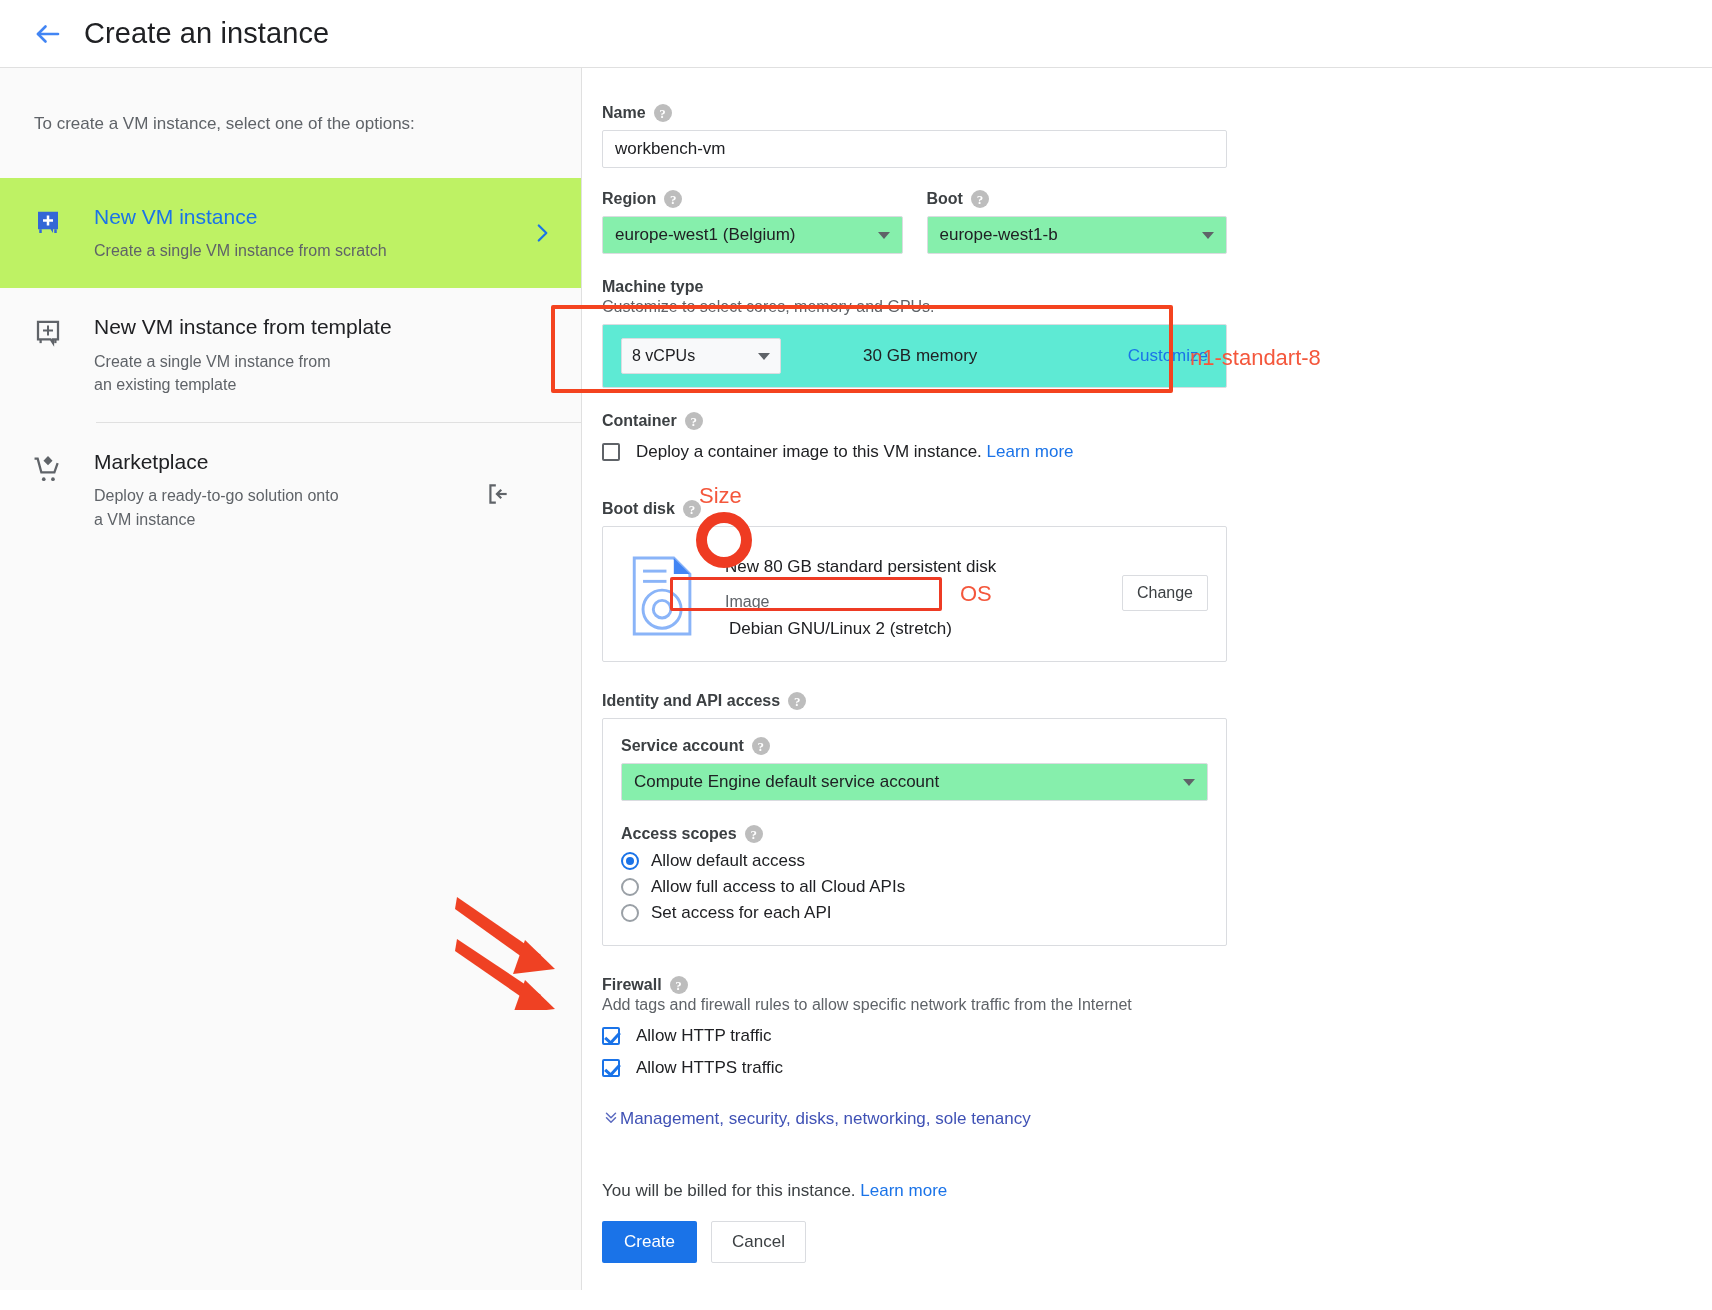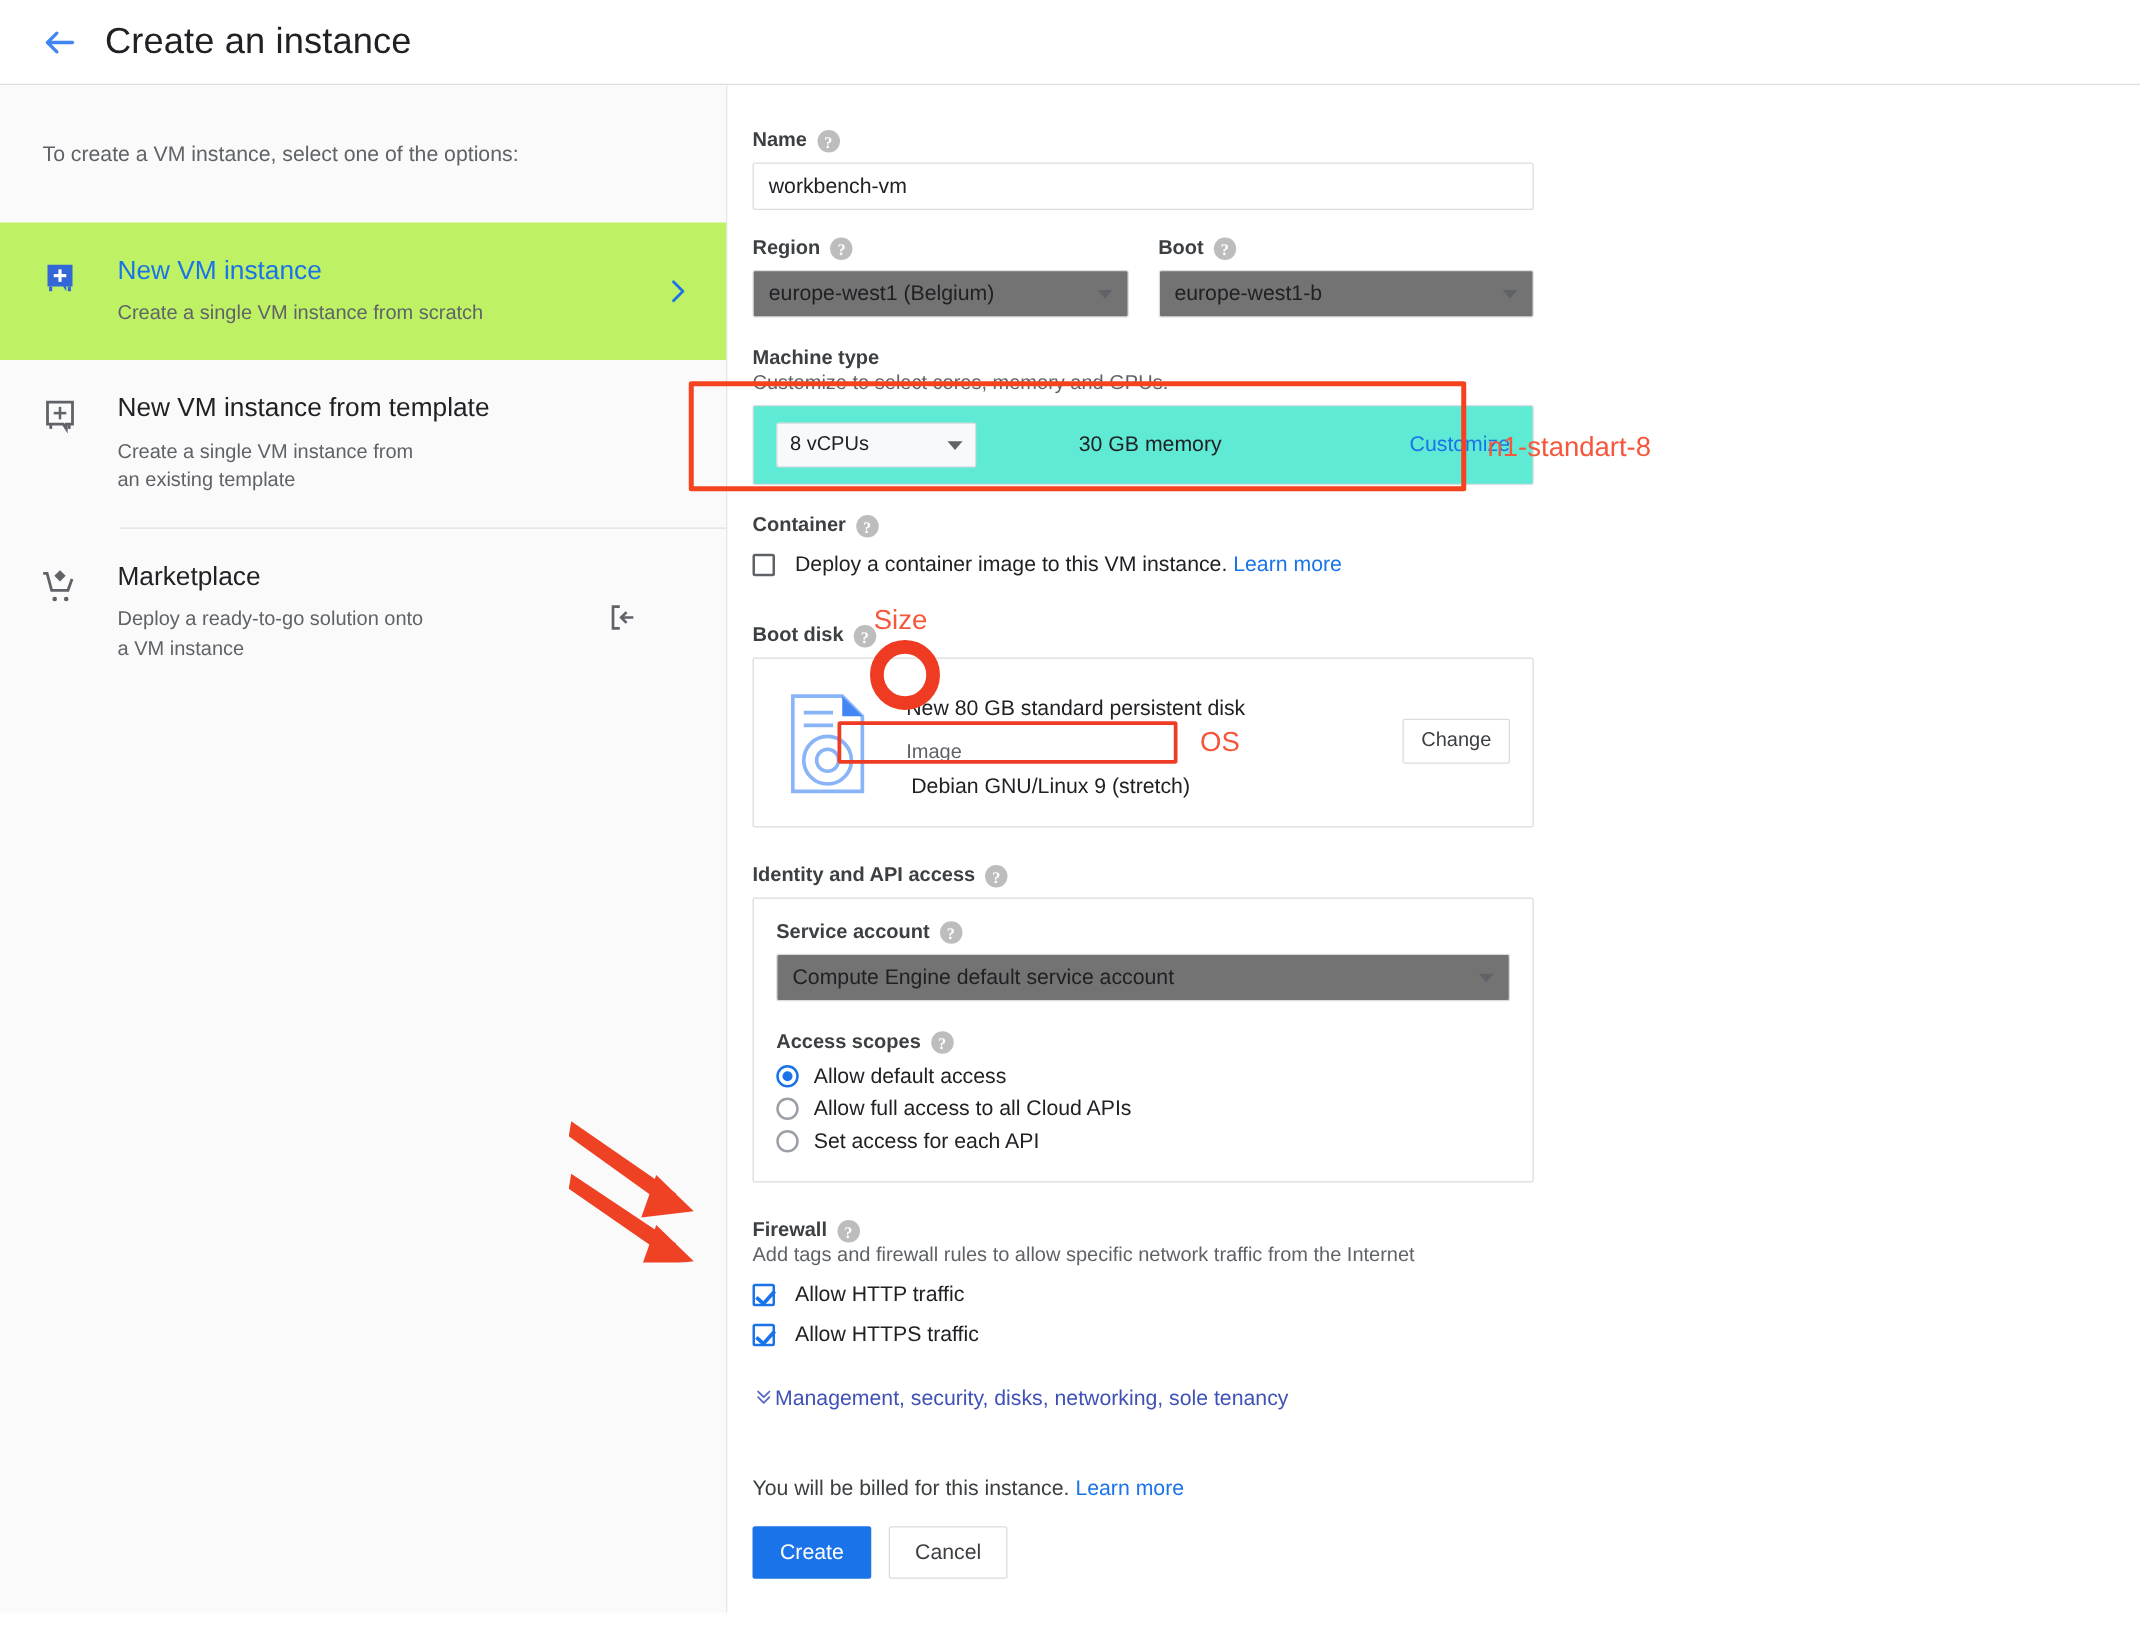--- a/index.html
+++ b/index.html
@@ -139,21 +139,21 @@
     color:#202124;
     display:flex;align-items:center;
     background:#fff;
   }
   .row2 { display:flex; gap:24px; margin-top:22px; }
   .row2 > div { flex:1; }
   .select {
     height:38px;
     border:1px solid #dadce0;
     border-radius:2px;
-    background:#737373;
+    background:#86efac;
     padding:0 12px;
     font-size:17px;
     color:#202124;
     display:flex;align-items:center;justify-content:space-between;
   }
   .caret {
     width:0;height:0;
     border-left:6px solid transparent;
     border-right:6px solid transparent;
     border-top:7px solid #5f6368;
@@ -445,21 +445,21 @@
               <path d="M30 2l11 11H30z" fill="#4285f4"></path>
               <line x1="9" y1="11" x2="25" y2="11" stroke="#8ab4f8" stroke-width="2"></line>
               <line x1="9" y1="18" x2="25" y2="18" stroke="#8ab4f8" stroke-width="2"></line>
               <circle cx="22" cy="37" r="13" fill="none" stroke="#8ab4f8" stroke-width="2"></circle>
               <circle cx="22" cy="37" r="6" fill="none" stroke="#8ab4f8" stroke-width="2"></circle>
             </svg>
           </div>
           <div class="bd-text">
             <div class="bd-line1">New 80 GB standard persistent disk</div>
             <div class="bd-imglabel">Image</div>
-            <div class="bd-imgval">Debian GNU/Linux 9 (stretch)</div>
+            <div class="bd-imgval">Debian GNU/Linux 2 (stretch)</div>
           </div>
           <button class="bd-change">Change</button>
         </div>
       </div>
 
       <div class="section" style="margin-top:30px;">
         <div class="sec-title">
           <span>Identity and API access</span>
           <span class="help">?</span>
         </div>

